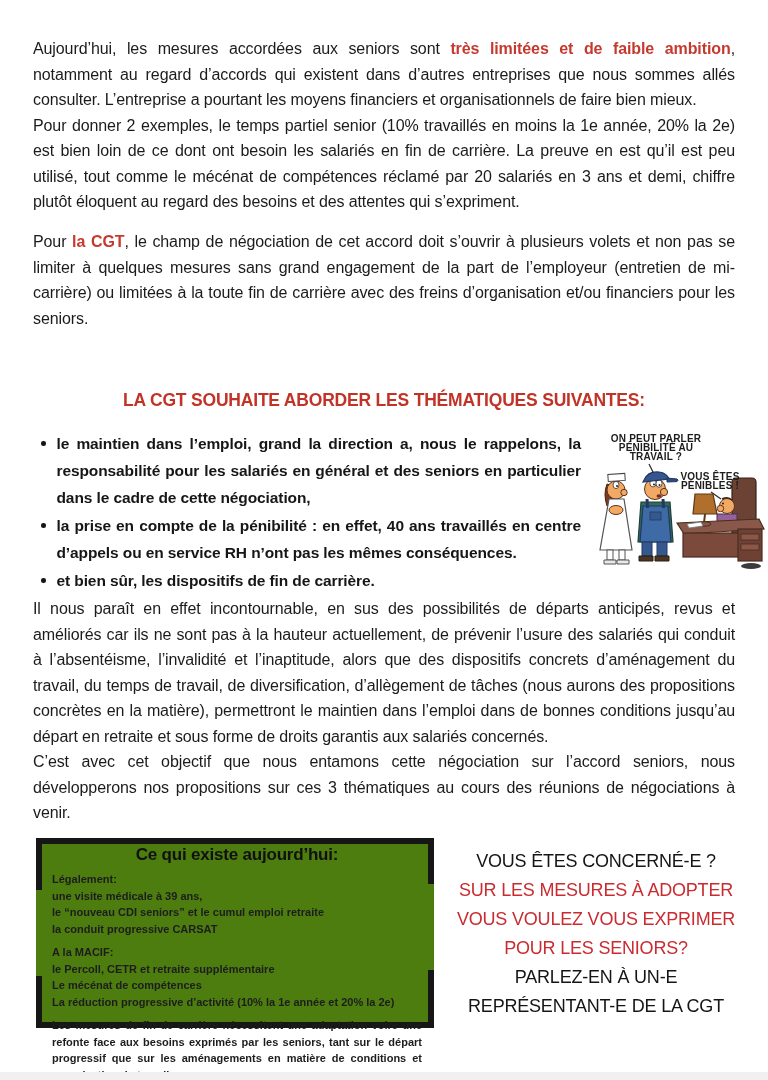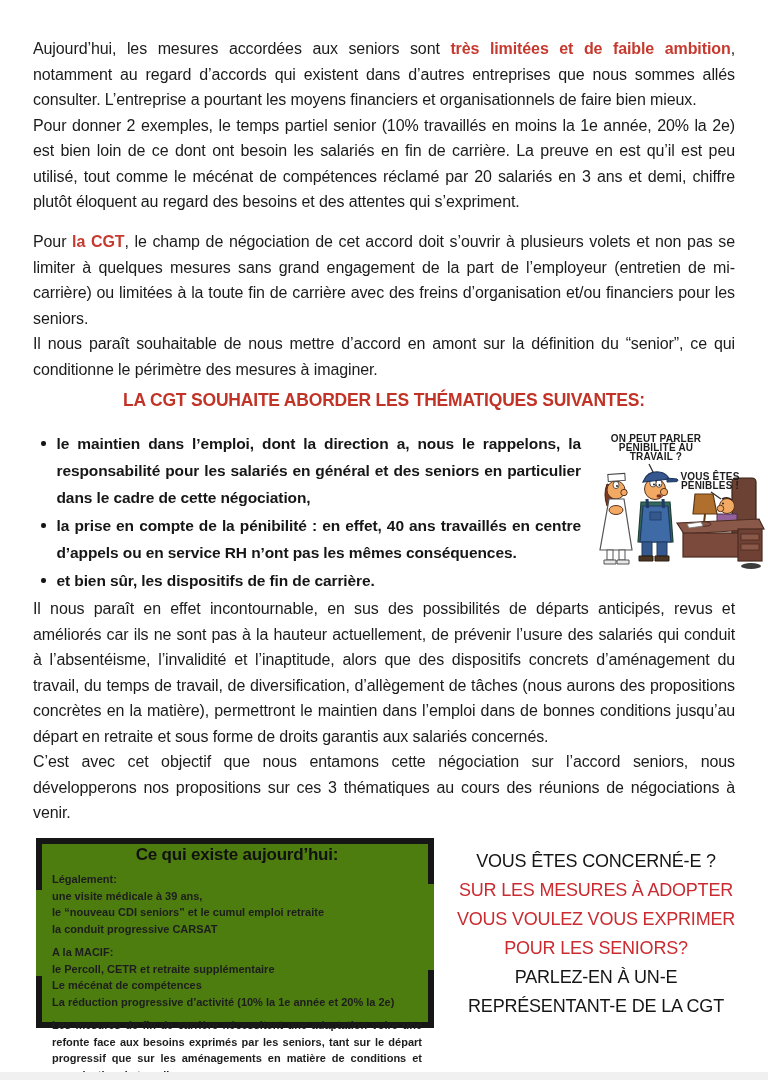--- a/index.html
+++ b/index.html
@@ -47,29 +47,28 @@
 </head>
 <body>
 
 <div class="abs para" id="para-group-1">
   <p><span>Aujourd’hui, les mesures accordées aux seniors sont </span><span class="red-inline">très limitées et de faible ambition</span><span>, notamment au regard d’accords qui existent dans d’autres entreprises que nous sommes allés consulter. L’entreprise a pourtant les moyens financiers et organisationnels de faire bien mieux.</span></p>
   <p>Pour donner 2 exemples, le temps partiel senior (10% travaillés en moins la 1e année, 20% la 2e) est bien loin de ce dont ont besoin les salariés en fin de carrière. La preuve en est qu’il est peu utilisé, tout comme le mécénat de compétences réclamé par 20 salariés en 3 ans et demi, chiffre plutôt éloquent au regard des besoins et des attentes qui s’expriment.</p>
 </div>
 
 <div class="abs para" id="para-group-2">
   <p><span>Pour </span><span class="red-inline">la CGT</span><span>, le champ de négociation de cet accord doit s’ouvrir à plusieurs volets et non pas se limiter à quelques mesures sans grand engagement de la part de l’employeur (entretien de mi-carrière) ou limitées à la toute fin de carrière avec des freins d’organisation et/ou financiers pour les seniors.</span></p>
-  <p>Il nous paraît souhaitable de nous mettre d’accord en amont sur la définition du “senior”, ce qui conditionne le périmètre des mesures à imaginer.</p>
 </div>
 
 <div class="abs" id="section-heading">LA CGT SOUHAITE ABORDER LES THÉMATIQUES SUIVANTES:</div>
 
 <div class="abs" id="bullet-list">
   <div class="bullet-row">
     <span class="bullet-dot"></span>
-    <span class="bullet-text">le maintien dans l’emploi, dont la direction a, nous le rappelons, la responsabilité pour les salariés en général et des seniors en particulier dans le cadre de cette négociation,</span>
+    <span class="bullet-text">le maintien dans l’emploi, grand la direction a, nous le rappelons, la responsabilité pour les salariés en général et des seniors en particulier dans le cadre de cette négociation,</span>
   </div>
   <div class="bullet-row">
     <span class="bullet-dot"></span>
     <span class="bullet-text">la prise en compte de la pénibilité : en effet, 40 ans travaillés en centre d’appels ou en service RH n’ont pas les mêmes conséquences.</span>
   </div>
   <div class="bullet-row">
     <span class="bullet-dot"></span>
     <span class="bullet-text">et bien sûr, les dispositifs de fin de carrière.</span>
   </div>
 </div>

